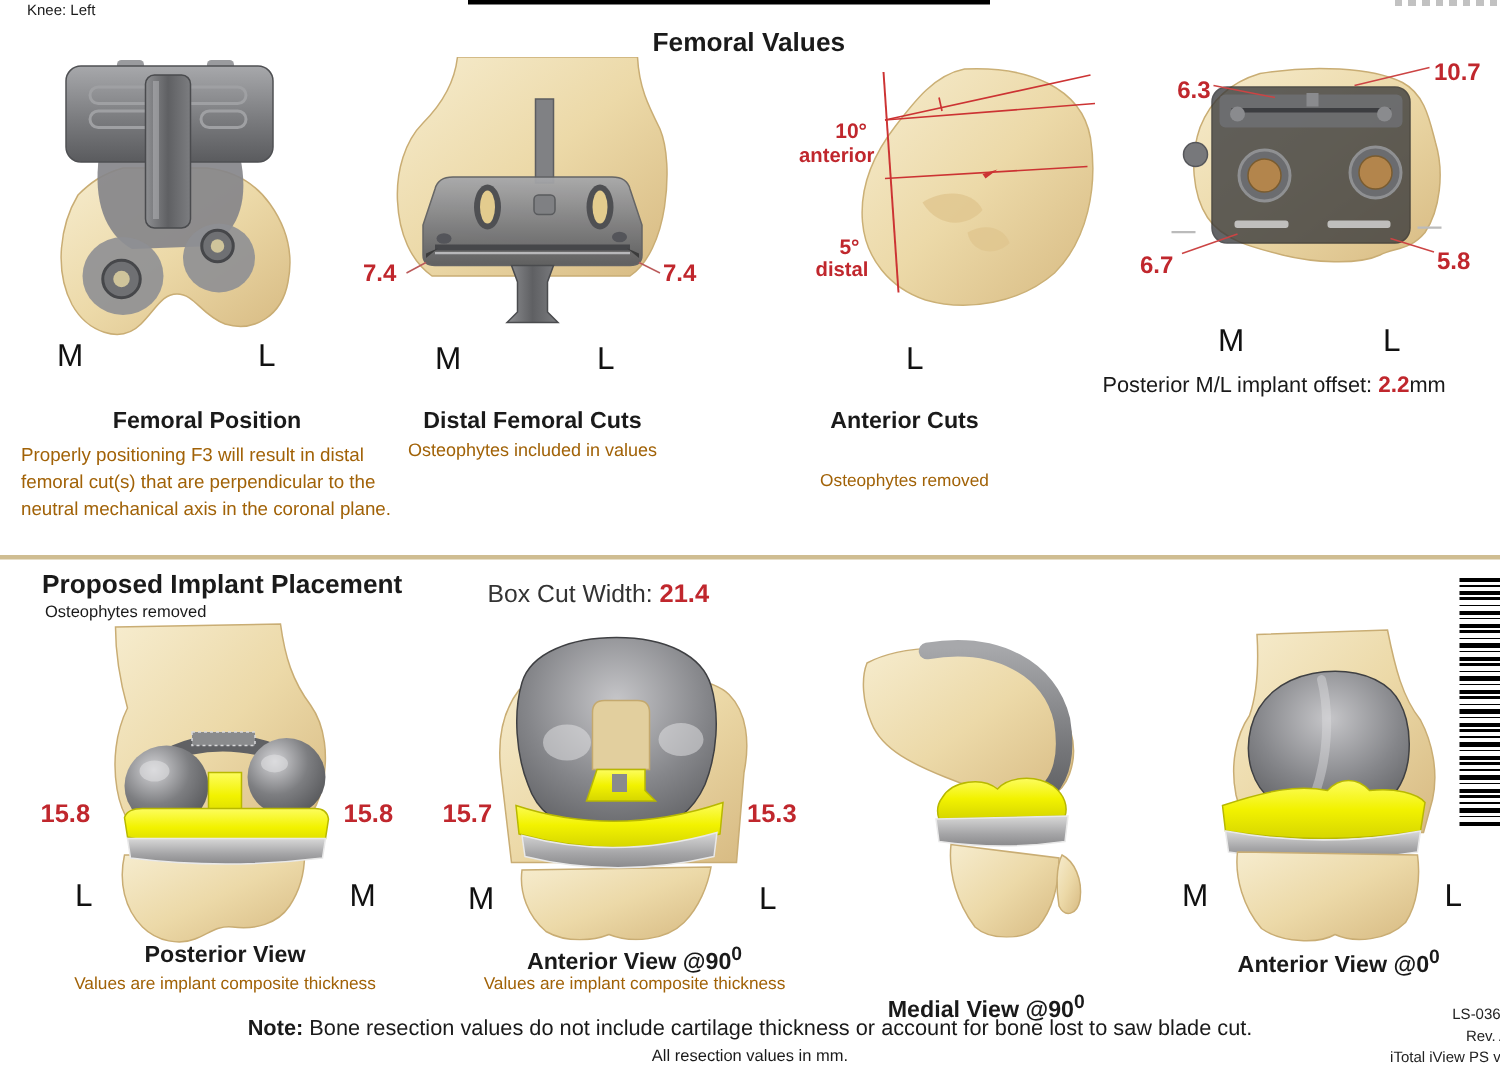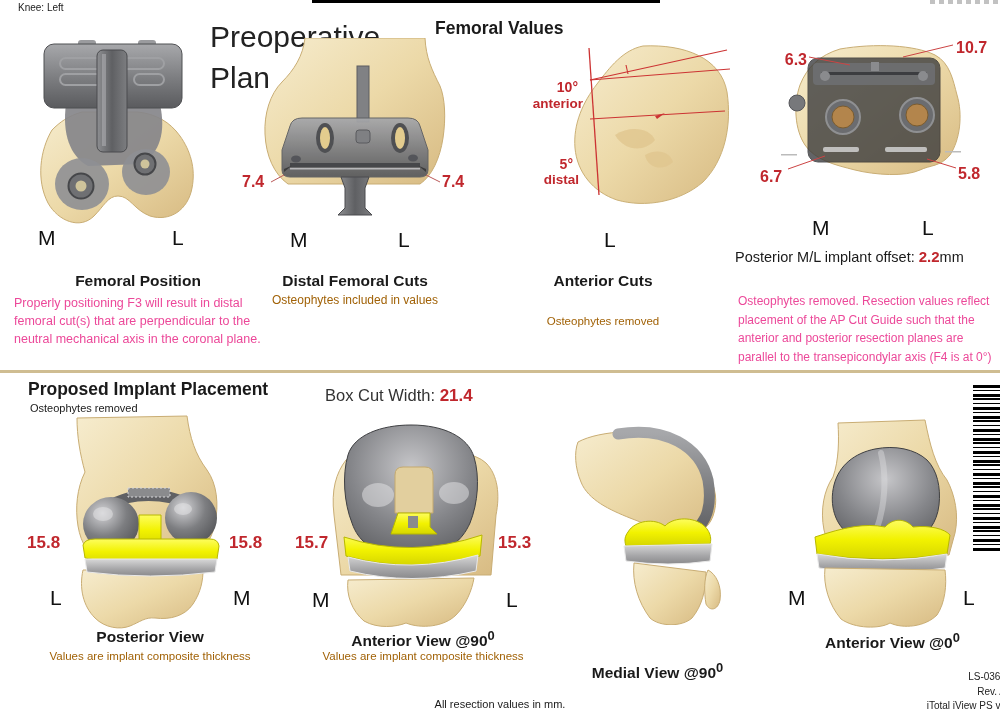--- a/index.html
+++ b/index.html
@@ -4,21 +4,21 @@
 <style>
   html,body{margin:0;padding:0;background:#fff;}
   .page{position:relative;width:1000px;height:727px;background:#ffffff;overflow:hidden;
         font-family:"Liberation Sans",sans-serif;color:#1a1a1a;}
   .abs{position:absolute;}
   .knee{font-size:10px;font-weight:400;}
   .main-title{font-size:30px;font-weight:400;line-height:1.38;color:#222;}
   .sec-head{font-size:17.5px;font-weight:700;}
   .cap-title{font-size:15.5px;font-weight:700;text-align:center;}
   .cap-sub{font-size:12px;text-align:center;color:#a16207;}
-  .cap-desc{font-size:12.5px;line-height:1.45;color:#ec4899;}
+  .cap-desc{font-size:12.5px;line-height:1.45;color:#a16207;}
   .ml{font-size:21px;color:#111;}
   .redv{color:#c0272d;font-weight:700;margin-top:25px;}
   .offset-line{font-size:14.5px;}
   .boxcut{font-size:16.5px;color:#333;}
   .boxcut .redv{font-size:17px;}
   .note-line{font-size:14.5px;text-align:center;width:100%;}
   .note-sub{font-size:11px;text-align:center;width:100%;}
   .corner{font-size:10px;text-align:right;line-height:1.45;color:#222;}
   .topline{background:#000;height:3px;}
   .divider{background:#cfbd92;height:3px;width:100%;}
@@ -70,24 +70,20 @@
     </linearGradient>
   </defs>
 </svg>
 
 <div class="page">
 
   <div class="abs knee" style="left:18px;top:2px;">Knee: Left</div>
   <div class="abs topline" style="left:312px;top:0;width:348px;"></div>
   <div class="abs clipdash" style="left:930px;top:0;width:70px;"></div>
 
-  <div class="abs main-title" style="left:210px;top:16px;">
-    <div>Preoperative</div>
-    <div>Plan</div>
-  </div>
   <div class="abs sec-head" style="left:435px;top:18px;">Femoral Values</div>
 
   <svg class="abs" style="left:18px;top:38px;" width="190" height="195" viewBox="0 0 190 195">
     <path d="M34,92 C22,112 18,142 30,165 C40,183 62,192 76,178 C86,168 90,158 100,158 C112,158 116,172 132,178 C152,184 170,172 174,150 C178,130 172,112 162,98 C152,84 138,76 120,74 L64,74 C50,78 42,84 34,92 Z" fill="url(#boneG)" stroke="#c9ad74" stroke-width="1"></path>
     <path d="M48,66 L142,66 C148,94 142,114 124,126 L70,128 C52,118 44,96 48,66 Z" fill="#85868a" opacity=".92"></path>
     <ellipse cx="64" cy="146" rx="27" ry="26" fill="#8e8f93" opacity=".9"></ellipse>
     <ellipse cx="128" cy="134" rx="24" ry="23" fill="#8e8f93" opacity=".9"></ellipse>
     <rect x="60" y="2" width="18" height="9" rx="3" fill="#9a9b9e"></rect>
     <rect x="120" y="2" width="18" height="9" rx="3" fill="#9a9b9e"></rect>
     <rect x="26" y="6" width="138" height="64" rx="10" fill="url(#metalG)" stroke="#4f5053"></rect>
@@ -178,21 +174,20 @@
     <text class="red" x="211" y="18" font-size="16">10.7</text>
     <text class="red" x="15" y="147" font-size="16">6.7</text>
     <text class="red" x="213" y="144" font-size="16">5.8</text>
   </svg>
   <div class="abs ml" style="left:812px;top:216px;">M</div>
   <div class="abs ml" style="left:922px;top:216px;">L</div>
   <div class="abs offset-line" style="left:735px;top:248px;width:262px;">
     <span>Posterior M/L implant offset:</span>
     <span class="redv" style="font-size:15px;">2.2</span><span>mm</span>
   </div>
-  <div class="abs cap-desc" style="left:738px;top:292px;width:258px;font-size:12px;line-height:1.55;">Osteophytes removed. Resection values reflect placement of the AP Cut Guide such that the anterior and posterior resection planes are parallel to the transepicondylar axis (F4 is at 0°)</div>
 
   <div class="abs divider" style="left:0;top:370px;"></div>
 
   <div class="abs sec-head" style="left:28px;top:379px;">Proposed Implant Placement</div>
   <div class="abs" style="left:30px;top:402px;font-size:11px;">Osteophytes removed</div>
   <div class="abs boxcut" style="left:325px;top:386px;">
     <span>Box Cut Width:</span>
     <span class="redv">21.4</span>
   </div>
 
@@ -258,20 +253,24 @@
     <path d="M30,153 C28,170 34,190 46,204 C60,214 85,214 95,208 C108,214 130,212 142,200 C150,188 152,170 150,155 Z" fill="url(#boneG)" stroke="#c9ad74" stroke-width="1"></path>
   </svg>
   <div class="abs ml" style="left:788px;top:586px;">M</div>
   <div class="abs ml" style="left:963px;top:586px;">L</div>
   <div class="abs cap-title" style="left:810px;top:630px;width:165px;">
     <span>Anterior View @0</span><sup>0</sup>
   </div>
 
   <div class="abs barcode" style="left:973px;top:385px;width:27px;height:166px;"></div>
 
+  <div class="abs note-line" style="left:0;top:678px;">
+    <b>Note:</b>
+    <span>Bone resection values do not include cartilage thickness or account for bone lost to saw blade cut.</span>
+  </div>
   <div class="abs note-sub" style="left:0;top:698px;">All resection values in mm.</div>
   <div class="abs corner" style="right:-6px;top:670px;width:140px;">
     <div>LS-0367</div>
     <div>Rev. A</div>
     <div>iTotal iView PS v1</div>
   </div>
 
 </div>
 
 </body></html>

